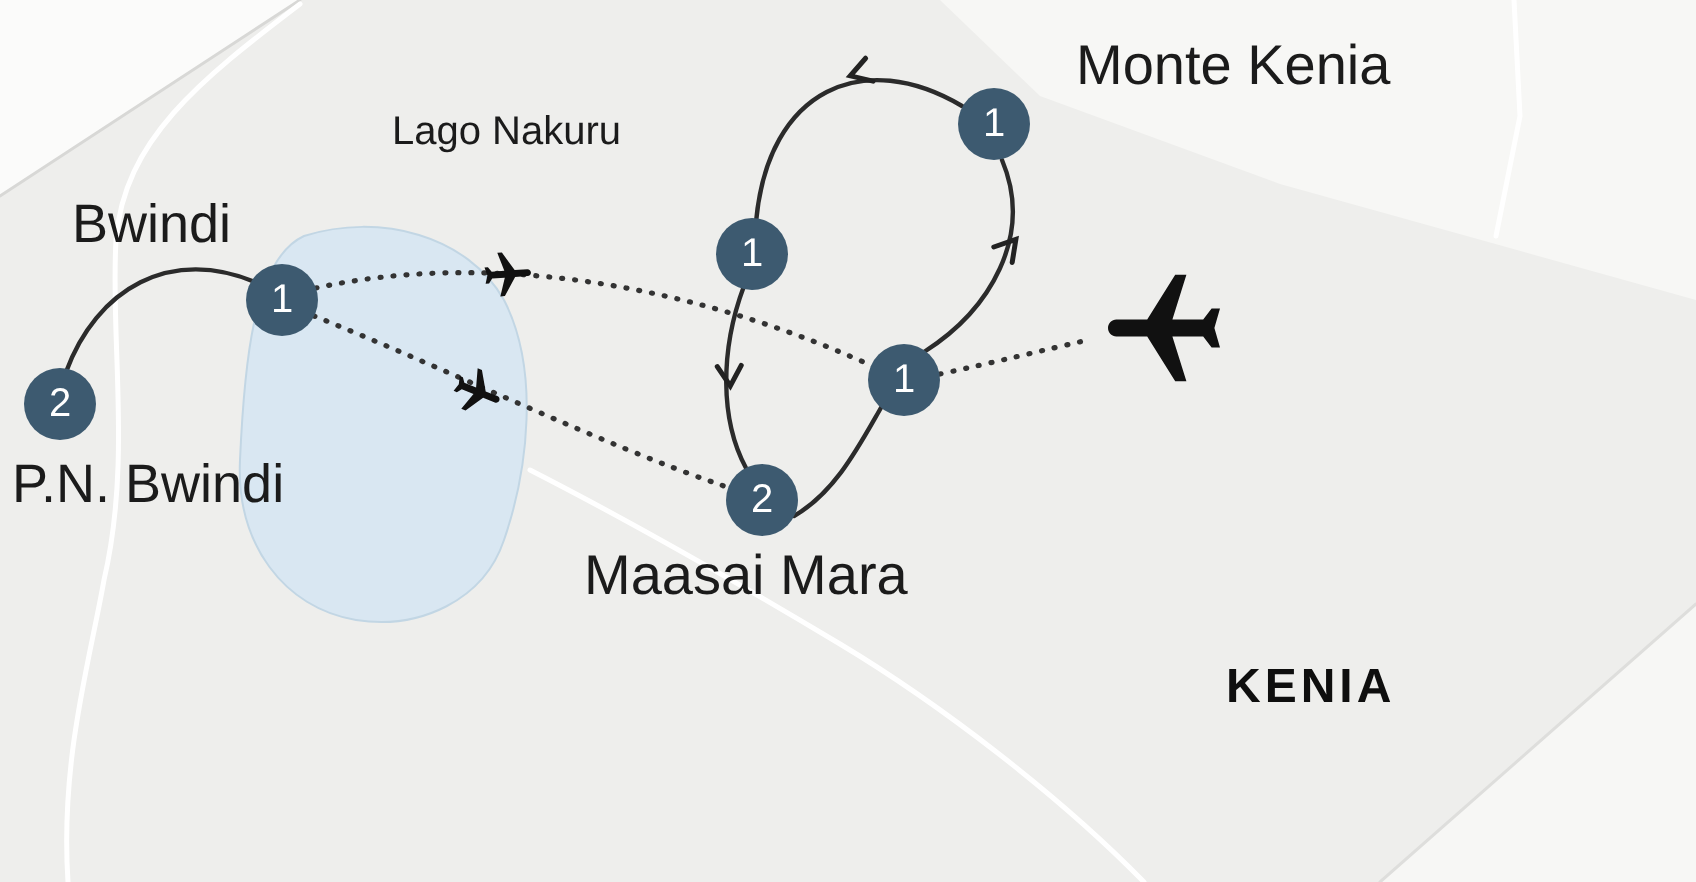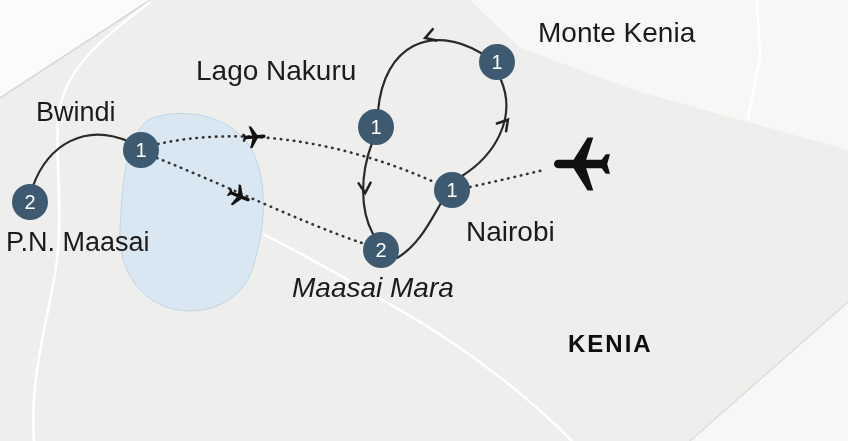--- a/index.html
+++ b/index.html
@@ -77,23 +77,22 @@
   </svg>
 
   <div class="marker" style="left:123px; top:132px;">1</div>
   <div class="marker" style="left:12px; top:184px;">2</div>
   <div class="marker" style="left:358px; top:109px;">1</div>
   <div class="marker" style="left:479px; top:44px;">1</div>
   <div class="marker" style="left:434px; top:172px;">1</div>
   <div class="marker" style="left:363px; top:232px;">2</div>
 
   <div class="place-label" style="left:36px; top:97px;">Bwindi</div>
-  <div class="place-label" style="left:6px; top:227px;">P.N. Maasai</div>
-  <div class="place-label" style="left:196px; top:55px; font-size:28px;">Lago Nakuru</div>
+  <div class="place-label" style="left:6px; top:227px;">P.N. Bwindi</div>
+  <div class="place-label" style="left:196px; top:55px; font-size:20px;">Lago Nakuru</div>
   <div class="place-label big" style="left:538px; top:12px;">
     <div>Monte Kenia</div>
   </div>
-  <div class="place-label" style="left:466px; top:216px; font-size:28px;">Nairobi</div>
-  <div class="place-label" style="left:292px; top:272px; font-size:28px;font-style:italic;">Maasai Mara</div>
+  <div class="place-label" style="left:292px; top:272px; font-size:28px;">Maasai Mara</div>
 
-  <div class="country-label" style="left:568px; top:330px;">KENIA</div>
+  <div class="country-label" style="left:613px; top:330px;">KENIA</div>
 
 </div>
 
 </body></html>

